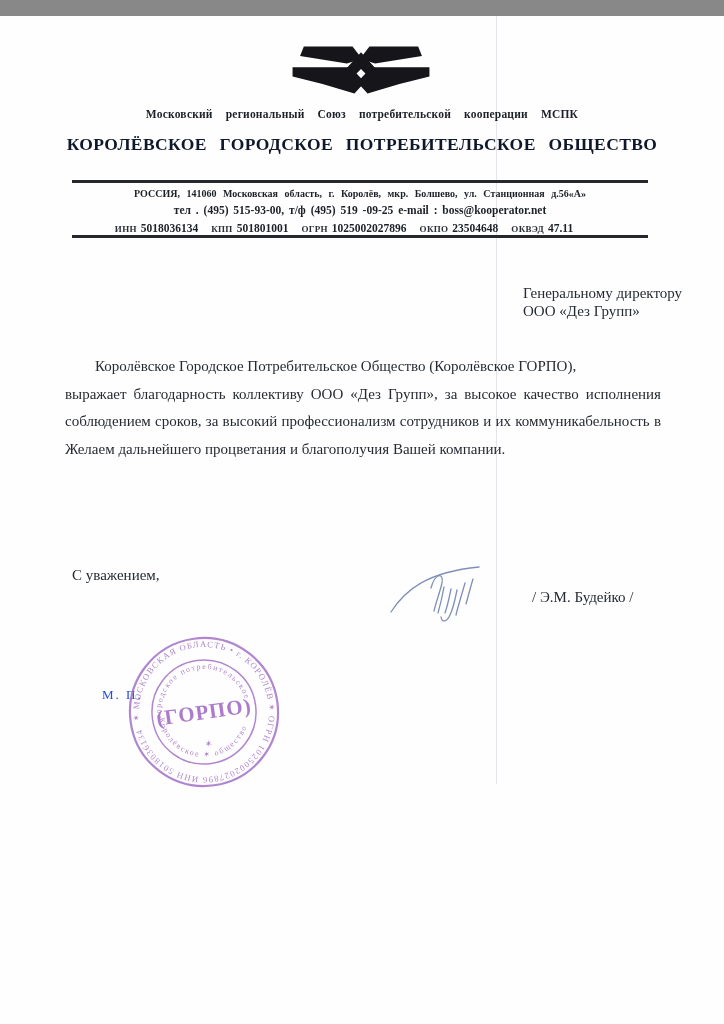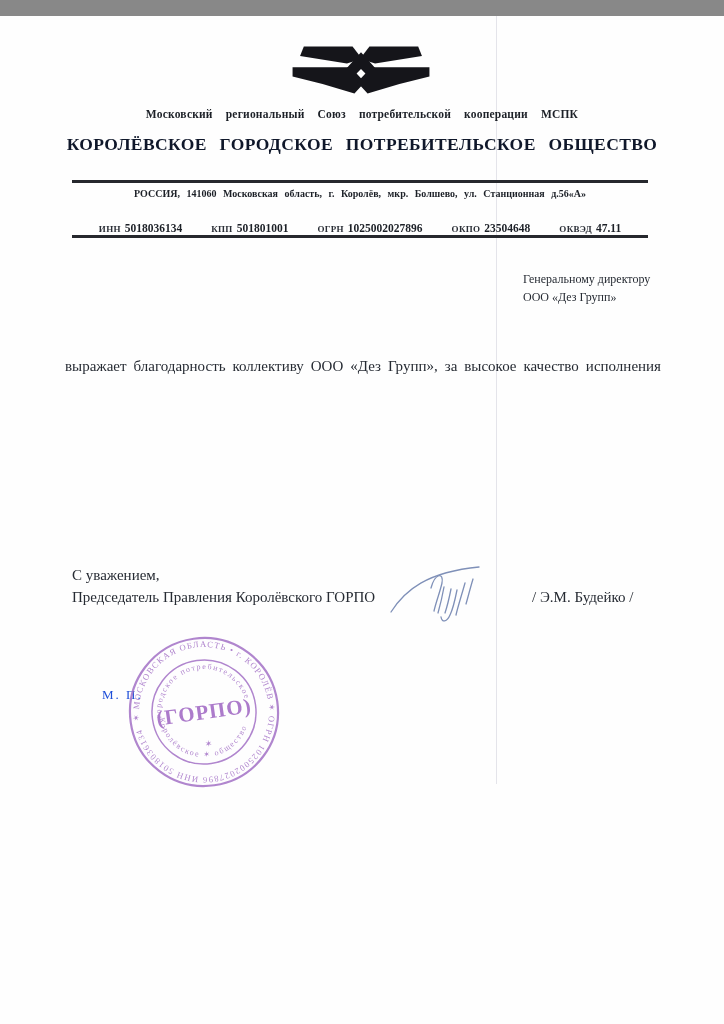--- a/index.html
+++ b/index.html
@@ -24,28 +24,28 @@
   .rule-bottom{top:219px;}
   .addr-line1{
     position:absolute; left:72px; top:172px; width:576px; text-align:center;
     font-size:10px; font-weight:bold; word-spacing:4px; color:#1c2027;
   }
   .addr-line2{
     position:absolute; left:72px; top:188px; width:576px; text-align:center;
     font-size:11.5px; font-weight:bold; word-spacing:2px; color:#1c2027;
   }
   .req-line{
-    position:absolute; left:72px; top:202px; width:576px;
-    display:flex; justify-content:center; gap:29px; align-items:baseline;
+    position:absolute; left:56px; top:202px; width:576px;
+    display:flex; justify-content:center; gap:13px; align-items:baseline;
   }
   .req-item{white-space:nowrap;}
   .req-label{font-size:9px; font-weight:600; color:#2a2e36; letter-spacing:.3px;}
   .req-value{font-size:11.5px; font-weight:bold; color:#1c2027; margin-left:4px;}
   
-  .recipient{position:absolute; left:523px; top:255px; font-size:12px; line-height:17.5px;}
+  .recipient{position:absolute; left:523px; top:269px; font-size:15px; line-height:17.5px;}
   .salutation{position:absolute; left:65px; top:307px; width:596px; text-align:center; font-size:15px;}
   .body-block{position:absolute; left:65px; top:337px; width:596px; font-size:15px; line-height:27.5px;}
   .bline{height:27.5px; white-space:nowrap;}
   .indent{padding-left:30px;}
   .jline{text-align:justify; overflow:hidden; white-space:normal;}
   .jline::after{content:""; display:inline-block; width:100%;}
   .closing-regards{position:absolute; left:72px; top:551px; font-size:15px;}
   .closing-position{position:absolute; left:72px; top:573px; font-size:15px;}
   .closing-name{position:absolute; left:532px; top:573px; font-size:15px;}
   .signature-wrap{position:absolute; left:385px; top:540px; width:125px; height:72px;}
@@ -72,41 +72,44 @@
         <polygon points="148,29 86,29 71,45 82,57 116,47 148,39"></polygon>
       </g>
     </svg>
   </div>
 
   <div class="union-line">Московский региональный Союз потребительской кооперации МСПК</div>
   <div class="org-name">КОРОЛЁВСКОЕ ГОРОДСКОЕ ПОТРЕБИТЕЛЬСКОЕ ОБЩЕСТВО</div>
 
   <div class="rule rule-top"></div>
   <div class="addr-line1">РОССИЯ, 141060 Московская область, г. Королёв, мкр. Болшево, ул. Станционная д.56«А»</div>
+  <div class="addr-line2">тел . (495) 515-93-00, т/ф (495) 519 -09-25 e-mail : boss@kooperator.net</div>
   <div class="req-line">
     <span class="req-item"><span class="req-label">ИНН</span><span class="req-value">5018036134</span></span>
     <span class="req-item"><span class="req-label">КПП</span><span class="req-value">501801001</span></span>
     <span class="req-item"><span class="req-label">ОГРН</span><span class="req-value">1025002027896</span></span>
     <span class="req-item"><span class="req-label">ОКПО</span><span class="req-value">23504648</span></span>
     <span class="req-item"><span class="req-label">ОКВЭД</span><span class="req-value">47.11</span></span>
   </div>
   <div class="rule rule-bottom"></div>
 
   <div class="recipient">
     <div>Генеральному директору</div>
     <div>ООО «Дез Групп»</div>
   </div>
 
 
   <div class="body-block">
+    <div class="bline indent">Королёвское Городское Потребительское Общество (Королёвское ГОРПО),</div>
     <div class="bline jline">выражает благодарность коллективу ООО «Дез Групп», за высокое качество исполнения работ с</div>
+    <div class="bline jline">соблюдением сроков, за высокий профессионализм сотрудников и их коммуникабельность в</div>
+    <div class="bline">Желаем дальнейшего процветания и благополучия Вашей компании.</div>
   </div>
 
   <div class="closing-regards">С уважением,</div>
-  <div class="closing-position">Председатель Правления Королёвского ГОРПО</div>
   <div class="closing-name">/ Э.М. Будейко /</div>
 
   <div class="signature-wrap">
     <svg width="125" height="72" viewBox="0 0 125 72" xmlns="http://www.w3.org/2000/svg">
       <g fill="none" stroke="#7f90b8" stroke-width="1.3" stroke-linecap="round">
         <path d="M6,56 C20,34 42,16 94,11"></path>
         <path d="M46,32 C50,17 59,16 57,27 C55,36 51,46 49,55"></path>
         <path d="M59,31 C57,42 55,50 53,57"></path>
         <path d="M66,33 C64,43 62,51 60,57"></path>
         <path d="M72,34 C70,44 68,53 65,59 C62,66 57,67 56,61"></path>

